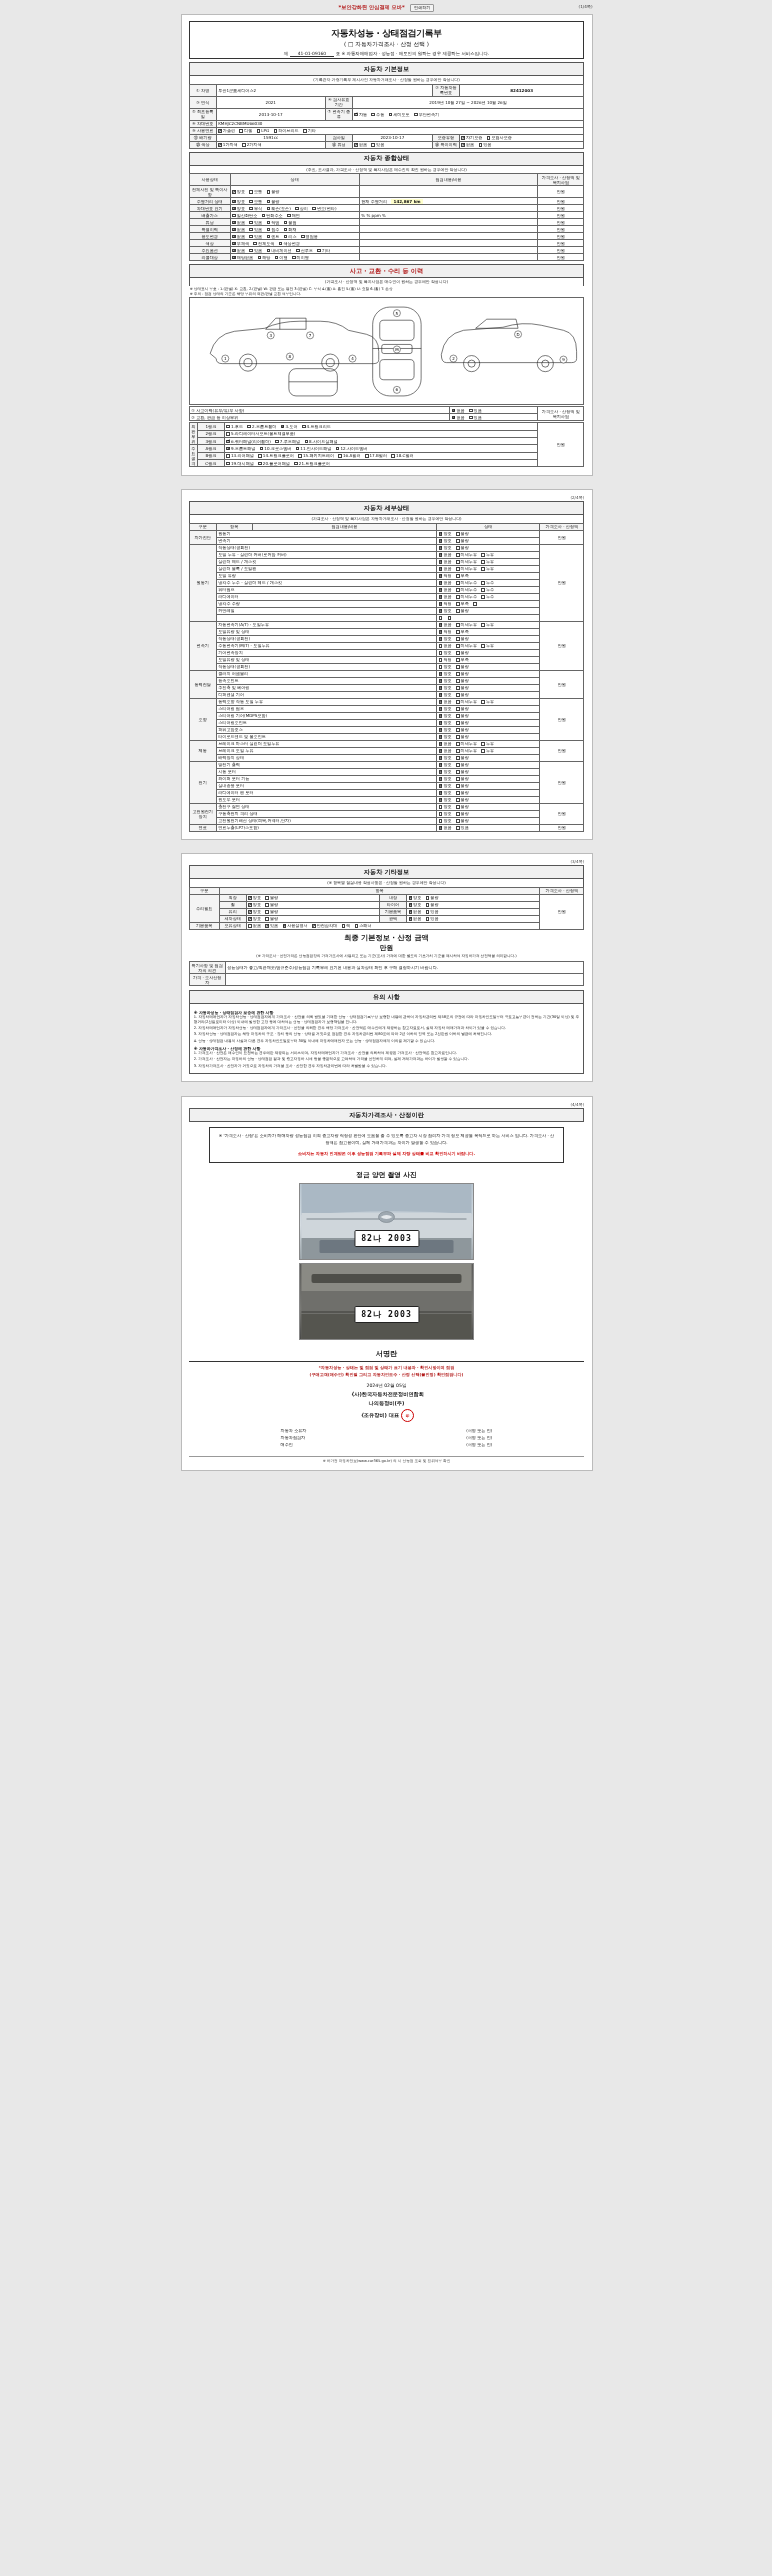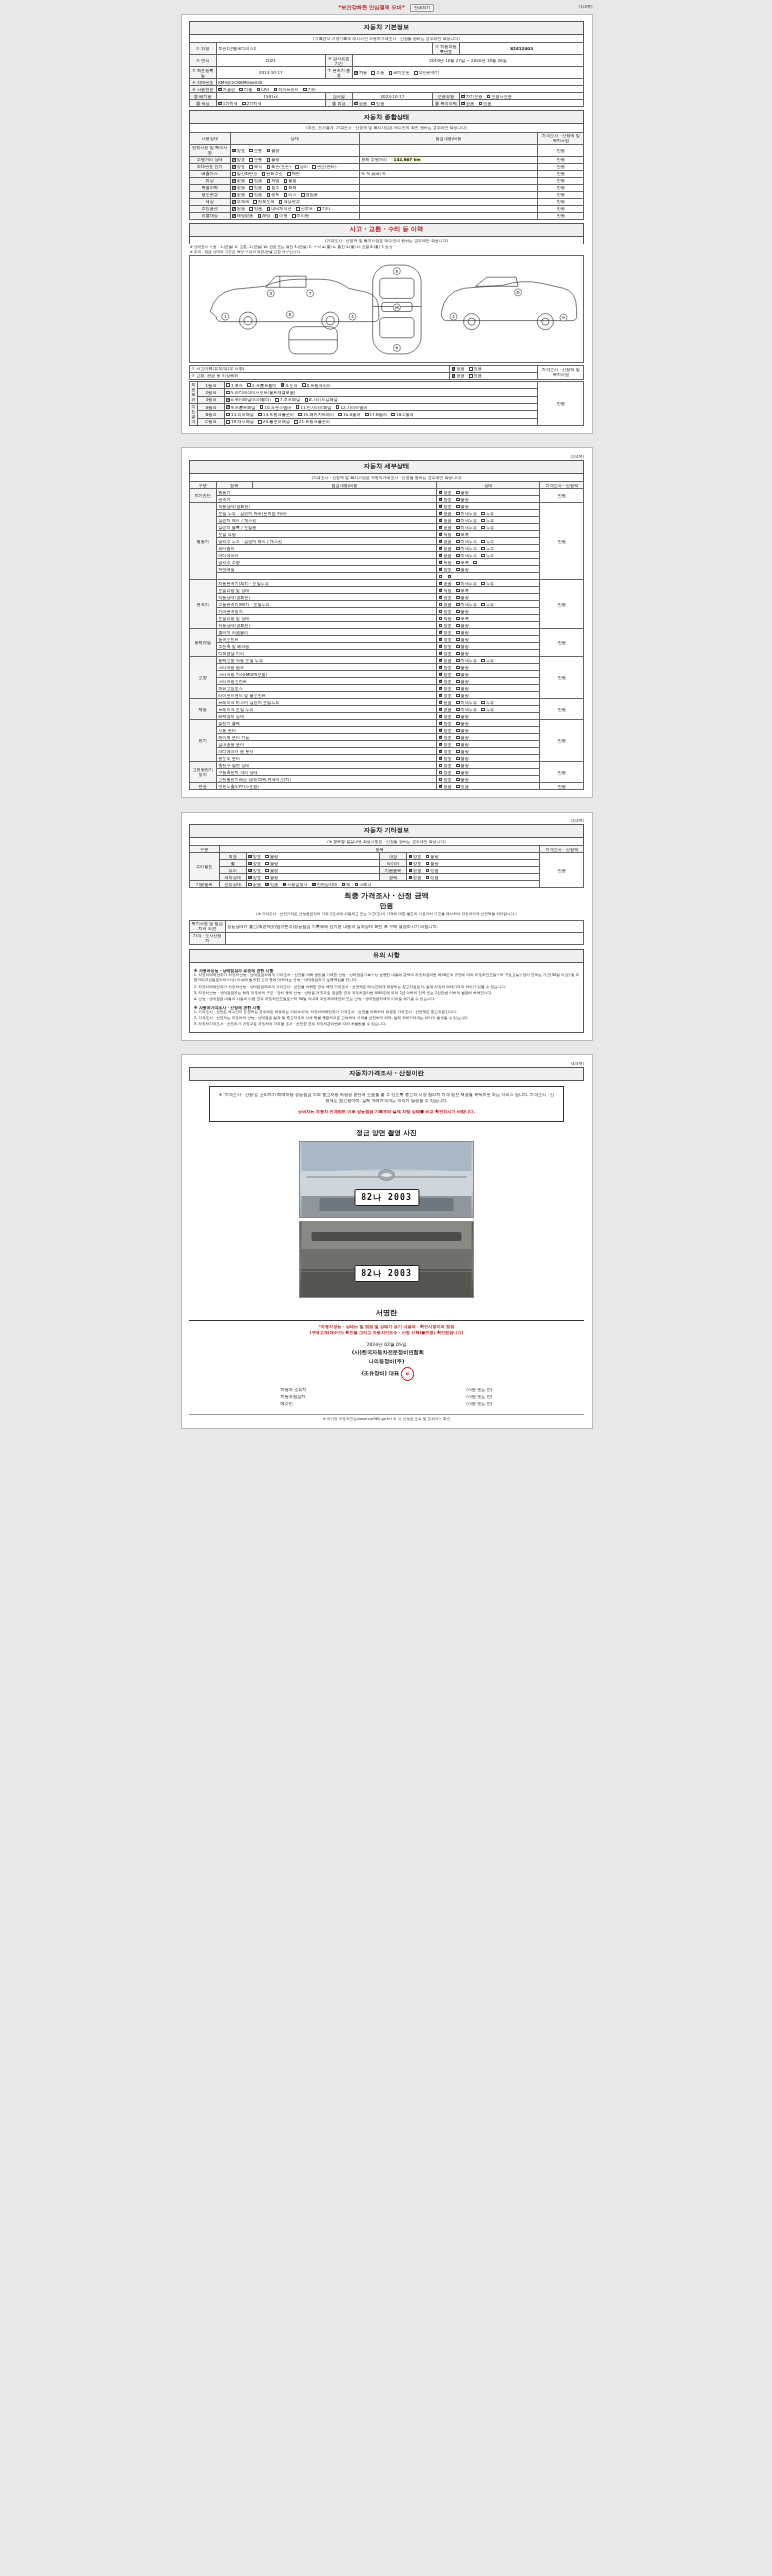--- a/index.html
+++ b/index.html
@@ -135,20 +135,29 @@
 <body>
 
 <div class="topbar">
   <span class="t-label">*보안강화된 안심결제 모바*</span>
   <button class="print-btn">인쇄하기</button>
   <span class="pg-num">(1/4쪽)</span>
 </div>
 
 <div class="page">
 
+  <div class="titlebox">
+    <h1 class="doc-title">자동차성능 · 상태점검기록부</h1>
+    <div class="subtitle">( □ 자동차가격조사 · 산정 선택 )</div>
+    <div class="line-note">
+      <span>제</span>
+      <span style="border-bottom:0.5px solid #333; padding:0 8.2px;">41-01-09160</span>
+      <span>호  ※ 자동차매매업자 · 성능점 · 매도인의 원하는 경우 제공하는 서비스입니다.</span>
+    </div>
+  </div>
 
   <div class="sec-title">자동차 기본정보</div>
   <div class="sec-sub">(기록관자 가중기록부 제시사인 자동차거래조사 · 산정을 원하는 경우에만 작성니다)</div>
 
   <table>
     <tbody>
         <tr>
       <td class="lbl">① 차명</td>
       <td colspan="3">투싼1군륨세디어스2</td>
       <td class="lbl">② 자동차등록번호</td>
@@ -919,21 +928,21 @@
         <span class="opt"><span class="chk on"></span><span>있음</span></span>
         <span class="opt"><span class="chk on"></span><span>사용설명서</span></span>
         <span class="opt"><span class="chk on"></span><span>안전삼각대</span></span>
         <span class="opt"><span class="chk"></span><span>잭</span></span>
         <span class="opt"><span class="chk"></span><span>스패너</span></span>
       </td>
     </tr>
   </tbody>
     </table>
 
-  <div class="price-title">최종 가격조사 · 산정 금액</div>
+  <div class="price-title">최종 기본정보 · 산정 금액</div>
   <div class="won-big">만원</div>
   <div class="tiny" style="text-align:center; margin:1px 0 3.1px 0;">(※ 가격조사 · 산정가격은 성능점검장의 가격가조사에 사용되고 또는 기준(조사) 가격에 대한 별도의 기초가치 기준을 제시하여 자동차가격 산정액을 의미합니다.)</div>
 
   <table>
     <tbody>
         <tr>
       <td class="lbl" style="width:36px;">특기사항 및 점검자의 의견</td>
       <td>성능상태가 좋고/외관깨끗/법규준수/성능점검 기록부에 표기된 내용과 실차상태 확인 후 구매 결정하시기 바랍니다.</td>
     </tr>
     <tr>

